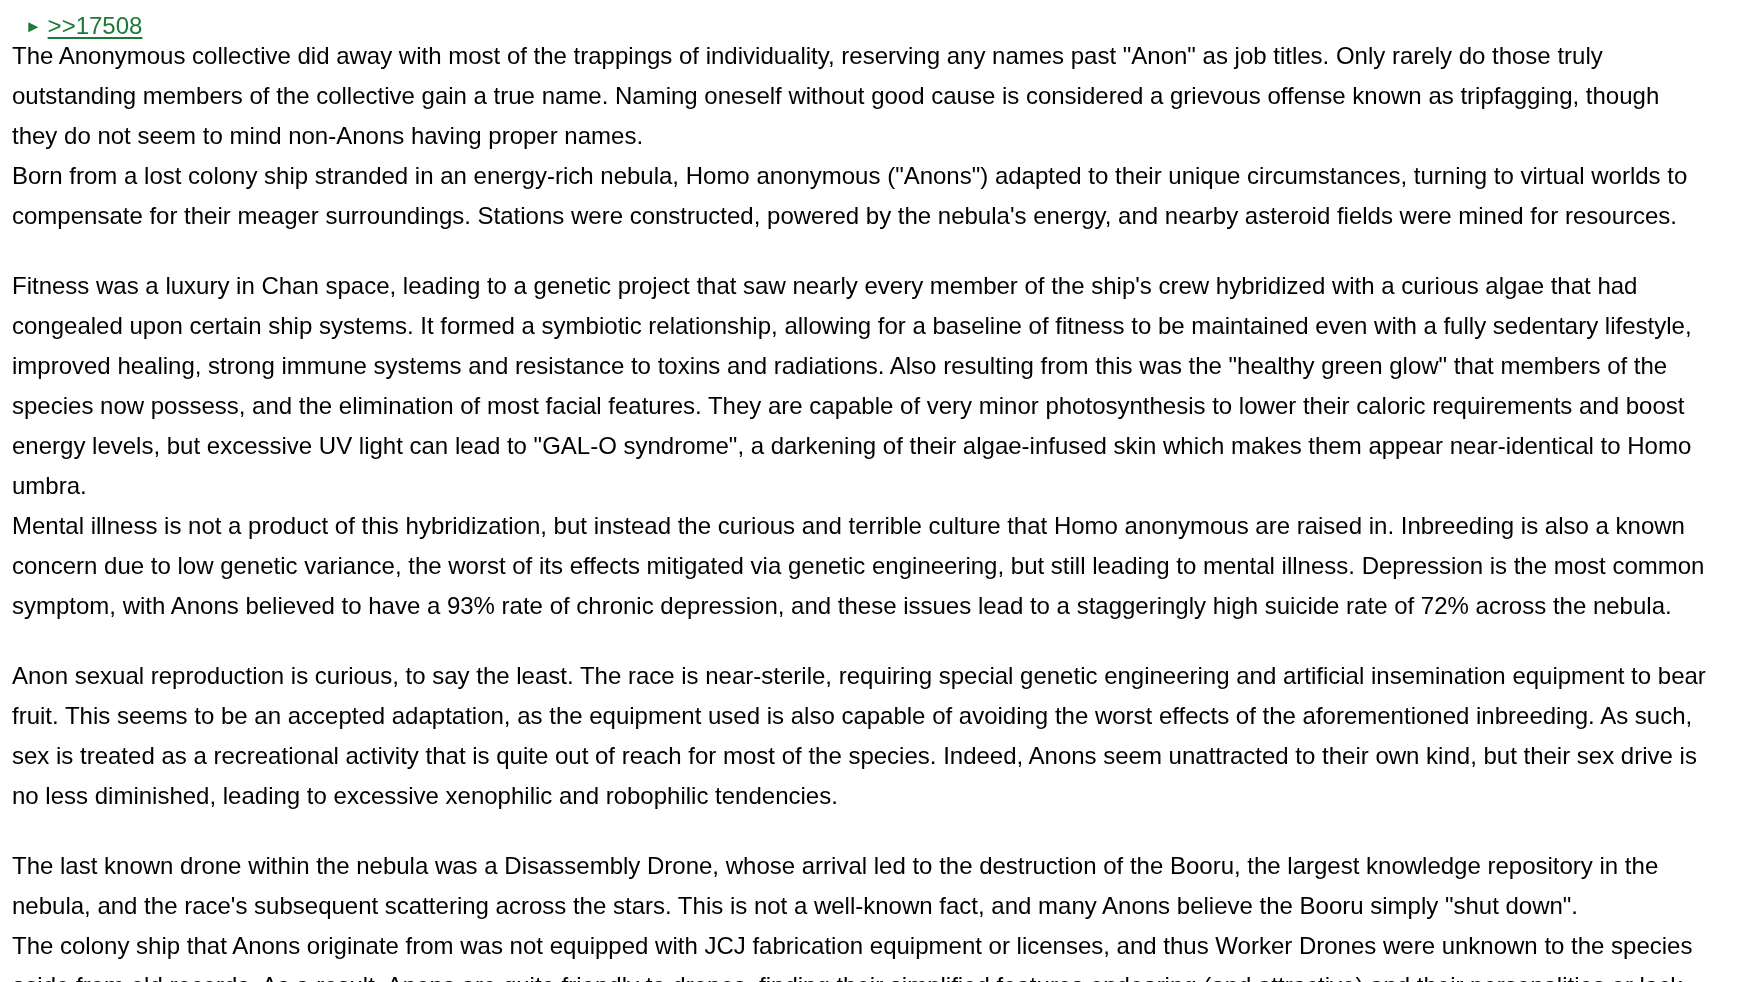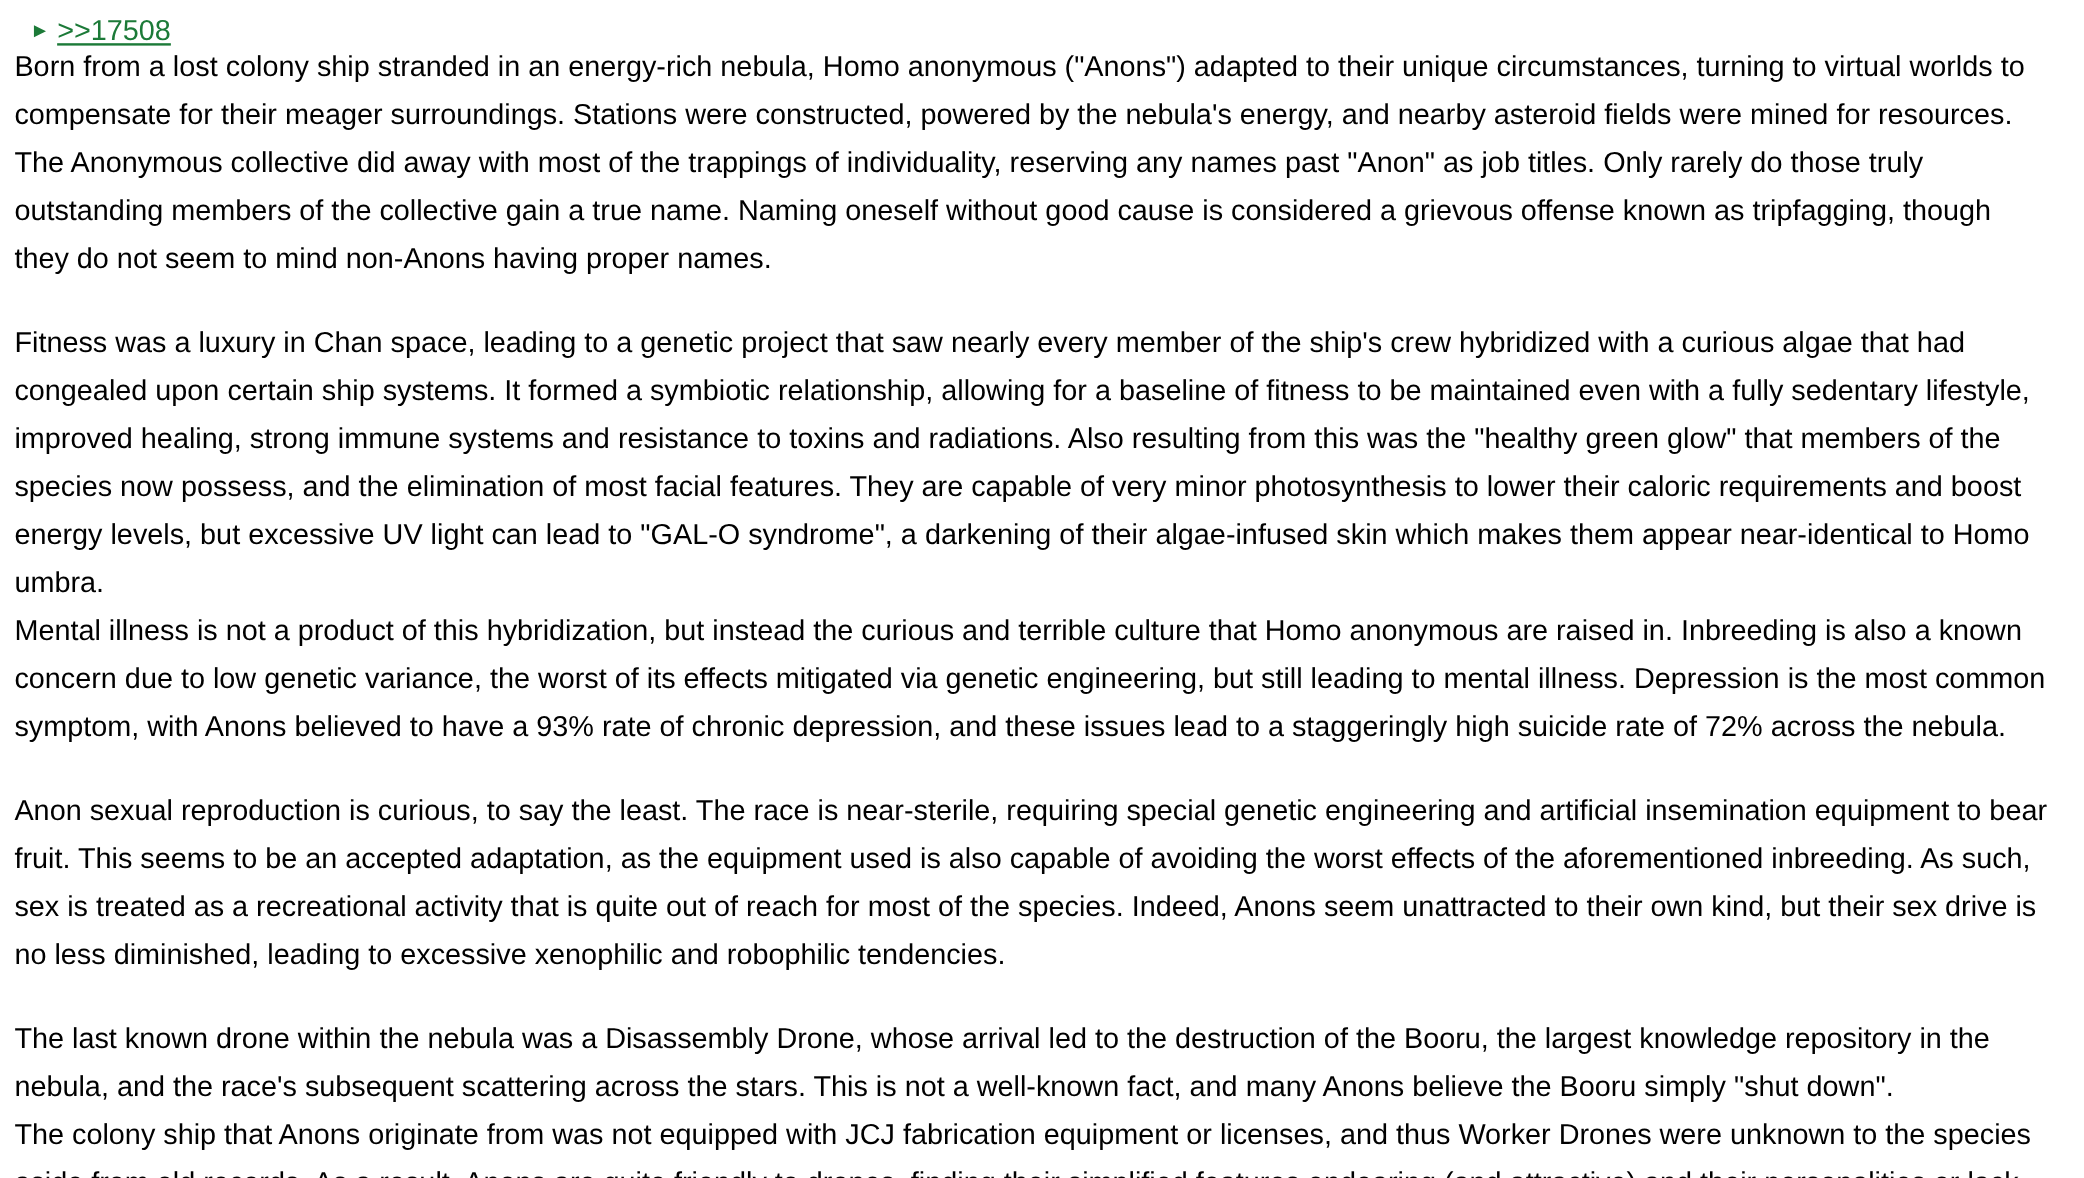--- a/index.html
+++ b/index.html
@@ -50,23 +50,23 @@
 </style>
 </head>
 <body>
 
 <div class="post">
 
   <div class="quote-line">
     <span class="reply-arrow" style="color: rgb(28, 122, 56);">►</span><a href="#" class="quotelink" style="color: rgb(28, 122, 56);">&gt;&gt;17508</a>
   </div>
 
+  <p class="para">The Anonymous collective did away with most of the trappings of individuality, reserving any names past "Anon" as job titles. Only rarely do those truly outstanding members of the collective gain a true name. Naming oneself without good cause is considered a grievous offense known as tripfagging, though they do not seem to mind non-Anons having proper names.</p>
+
   <p class="para">Born from a lost colony ship stranded in an energy-rich nebula, Homo anonymous ("Anons") adapted to their unique circumstances, turning to virtual worlds to compensate for their meager surroundings. Stations were constructed, powered by the nebula's energy, and nearby asteroid fields were mined for resources.</p>
-
-  <p class="para">The Anonymous collective did away with most of the trappings of individuality, reserving any names past "Anon" as job titles. Only rarely do those truly outstanding members of the collective gain a true name. Naming oneself without good cause is considered a grievous offense known as tripfagging, though they do not seem to mind non-Anons having proper names.</p>
 
   <div class="para-gap"></div>
 
   <p class="para">Fitness was a luxury in Chan space, leading to a genetic project that saw nearly every member of the ship's crew hybridized with a curious algae that had congealed upon certain ship systems. It formed a symbiotic relationship, allowing for a baseline of fitness to be maintained even with a fully sedentary lifestyle, improved healing, strong immune systems and resistance to toxins and radiations. Also resulting from this was the "healthy green glow" that members of the species now possess, and the elimination of most facial features. They are capable of very minor photosynthesis to lower their caloric requirements and boost energy levels, but excessive UV light can lead to "GAL-O syndrome", a darkening of their algae-infused skin which makes them appear near-identical to Homo umbra.</p>
 
   <p class="para">Mental illness is not a product of this hybridization, but instead the curious and terrible culture that Homo anonymous are raised in. Inbreeding is also a known concern due to low genetic variance, the worst of its effects mitigated via genetic engineering, but still leading to mental illness. Depression is the most common symptom, with Anons believed to have a 93% rate of chronic depression, and these issues lead to a staggeringly high suicide rate of 72% across the nebula.</p>
 
   <div class="para-gap"></div>
 
   <p class="para">Anon sexual reproduction is curious, to say the least. The race is near-sterile, requiring special genetic engineering and artificial insemination equipment to bear fruit. This seems to be an accepted adaptation, as the equipment used is also capable of avoiding the worst effects of the aforementioned inbreeding. As such, sex is treated as a recreational activity that is quite out of reach for most of the species. Indeed, Anons seem unattracted to their own kind, but their sex drive is no less diminished, leading to excessive xenophilic and robophilic tendencies.</p>

